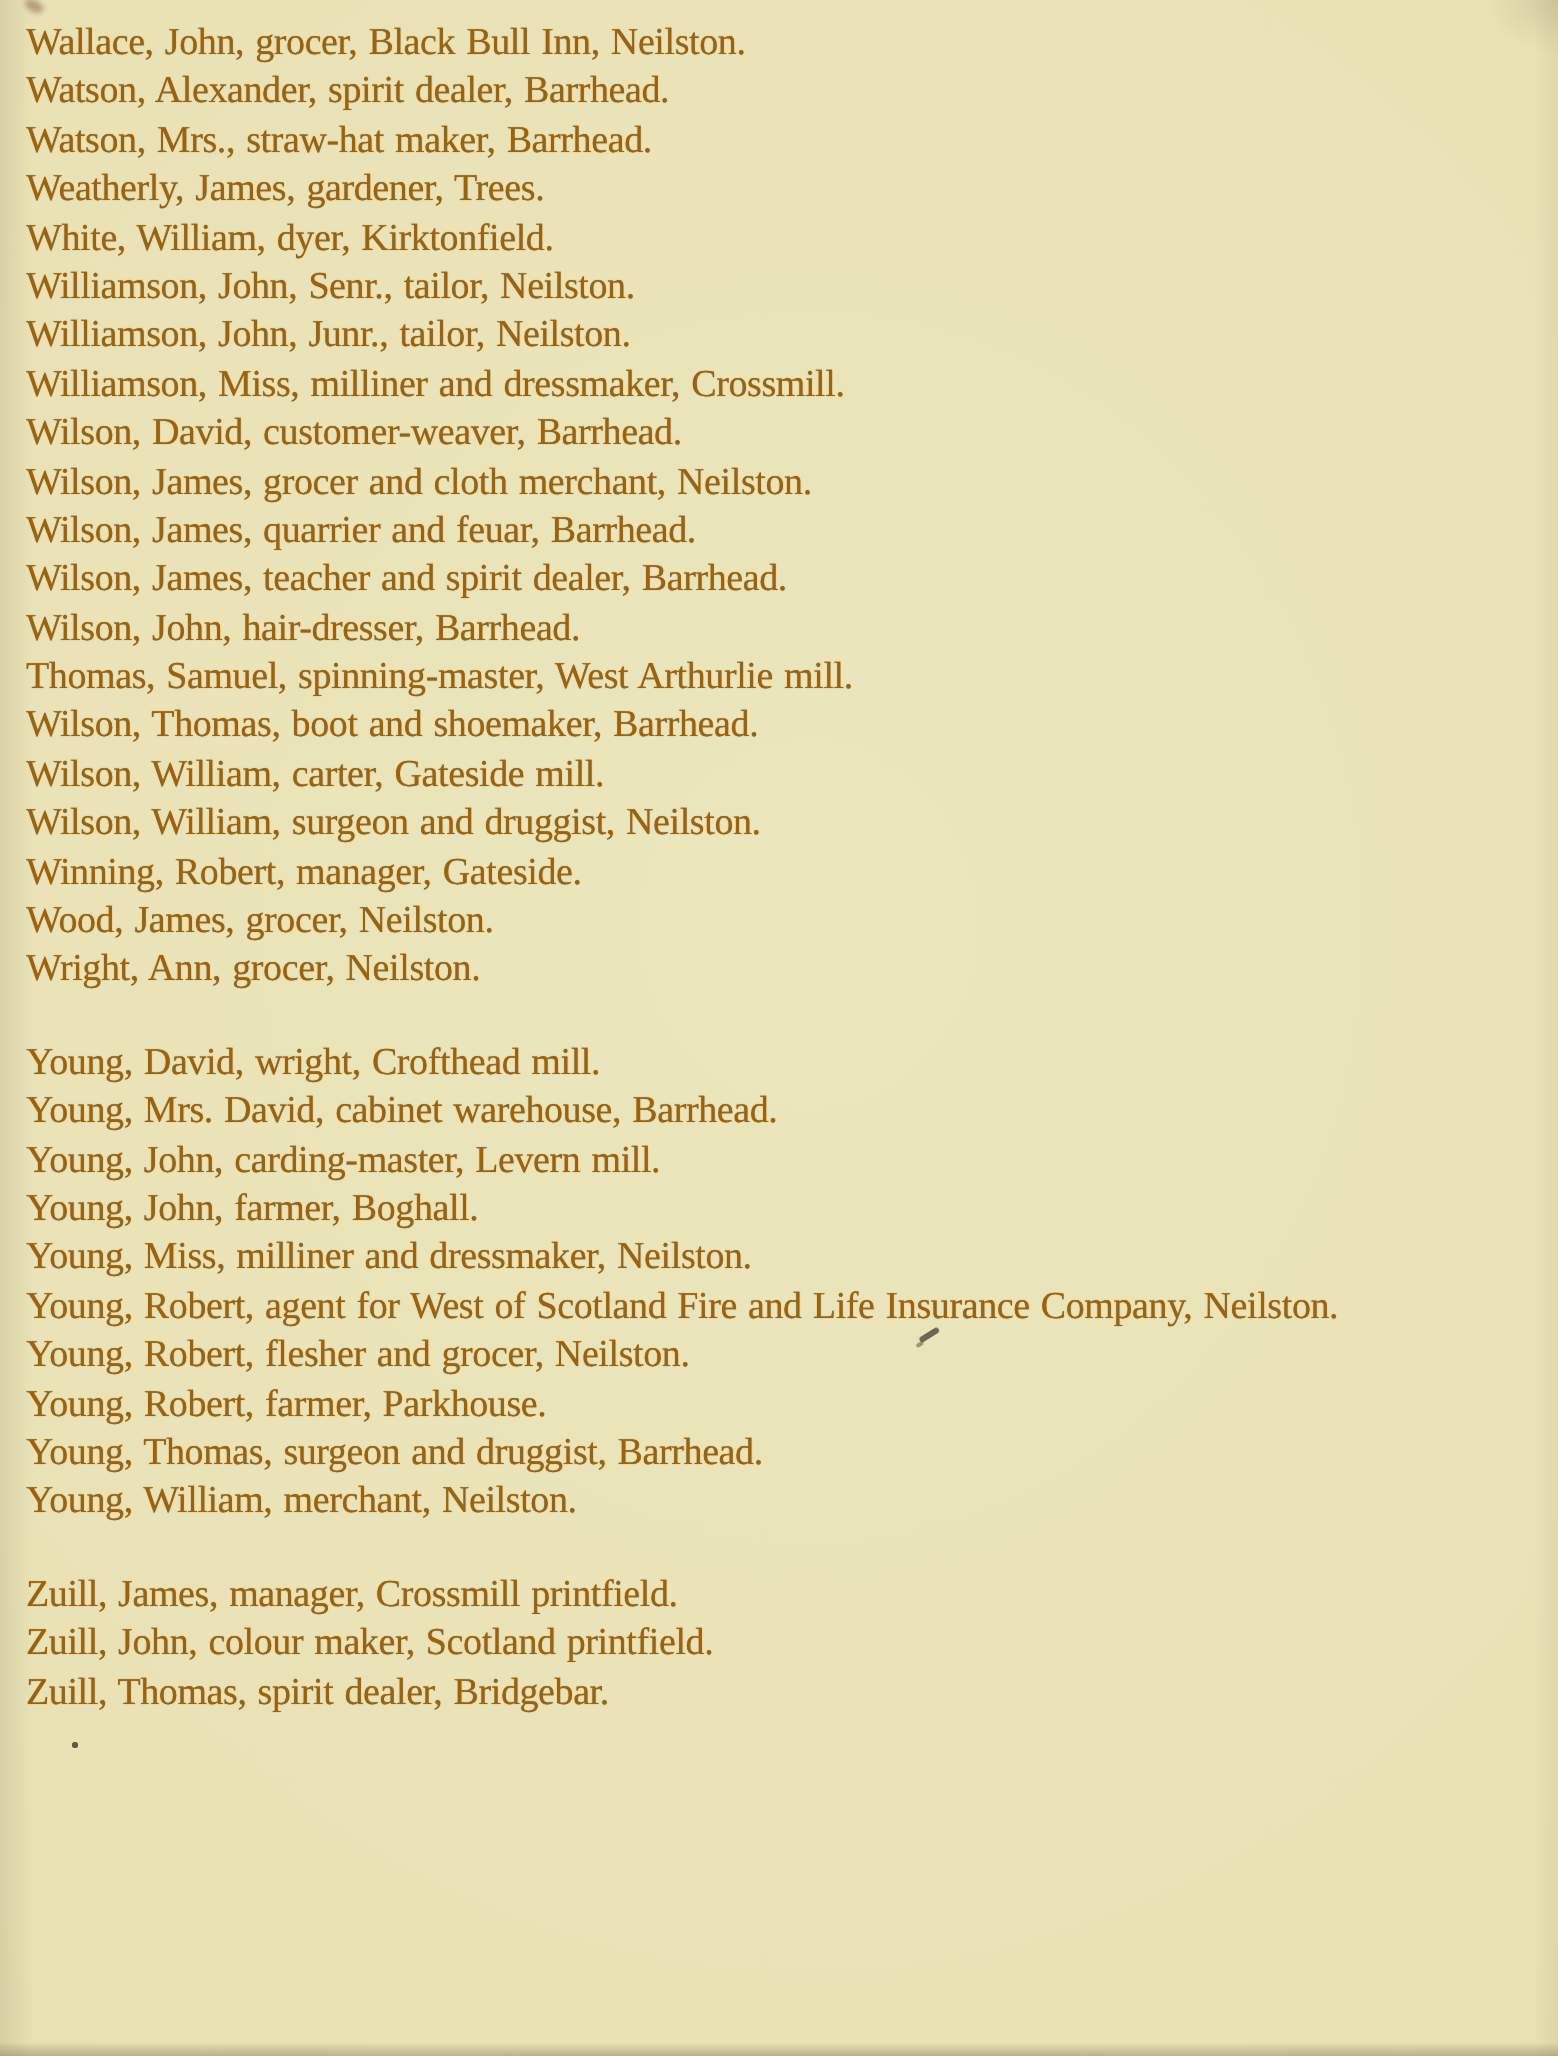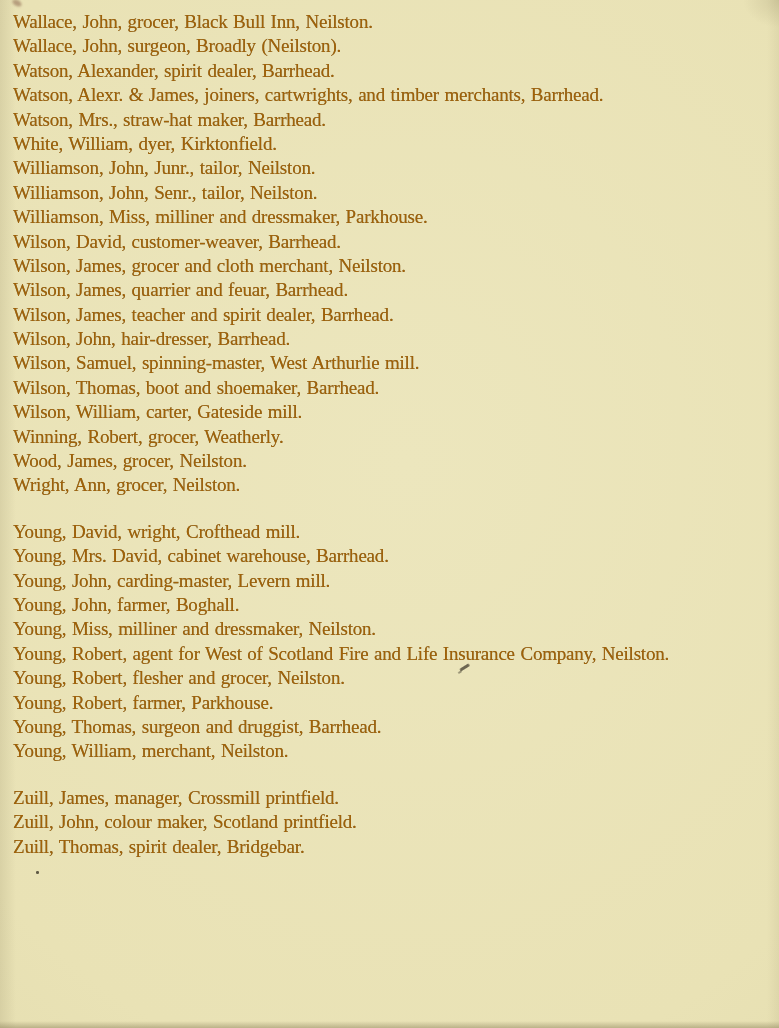--- a/index.html
+++ b/index.html
@@ -95,37 +95,37 @@
 </head>
 <body>
 
 <div class="corner-shade-top-right"></div>
 <div class="smudge-top-left"></div>
 
 <div class="page-content">
 
   <div class="section">
     <div class="entry-line">Wallace, John, grocer, Black Bull Inn, Neilston.</div>
-    <div class="entry-line">Wallace, John, surgeon, Broadly (Neilston).</div>
     <div class="entry-line">Watson, Alexander, spirit dealer, Barrhead.</div>
-    <div class="entry-line">Watson, Alexr. &amp; James, joiners, cartwrights, and timber merchants, Barrhead.</div>
     <div class="entry-line">Watson, Mrs., straw-hat maker, Barrhead.</div>
+    <div class="entry-line">Weatherly, James, gardener, Trees.</div>
     <div class="entry-line">White, William, dyer, Kirktonfield.</div>
+    <div class="entry-line">Williamson, John, Senr., tailor, Neilston.</div>
     <div class="entry-line">Williamson, John, Junr., tailor, Neilston.</div>
-    <div class="entry-line">Williamson, John, Senr., tailor, Neilston.</div>
-    <div class="entry-line">Williamson, Miss, milliner and dressmaker, Parkhouse.</div>
+    <div class="entry-line">Williamson, Miss, milliner and dressmaker, Crossmill.</div>
     <div class="entry-line">Wilson, David, customer-weaver, Barrhead.</div>
     <div class="entry-line">Wilson, James, grocer and cloth merchant, Neilston.</div>
     <div class="entry-line">Wilson, James, quarrier and feuar, Barrhead.</div>
     <div class="entry-line">Wilson, James, teacher and spirit dealer, Barrhead.</div>
     <div class="entry-line">Wilson, John, hair-dresser, Barrhead.</div>
-    <div class="entry-line">Wilson, Samuel, spinning-master, West Arthurlie mill.</div>
+    <div class="entry-line">Thomas, Samuel, spinning-master, West Arthurlie mill.</div>
     <div class="entry-line">Wilson, Thomas, boot and shoemaker, Barrhead.</div>
     <div class="entry-line">Wilson, William, carter, Gateside mill.</div>
-    <div class="entry-line">Winning, Robert, grocer, Weatherly.</div>
+    <div class="entry-line">Wilson, William, surgeon and druggist, Neilston.</div>
+    <div class="entry-line">Winning, Robert, manager, Gateside.</div>
     <div class="entry-line">Wood, James, grocer, Neilston.</div>
     <div class="entry-line">Wright, Ann, grocer, Neilston.</div>
   </div>
 
   <div class="section">
     <div class="entry-line">Young, David, wright, Crofthead mill.</div>
     <div class="entry-line">Young, Mrs. David, cabinet warehouse, Barrhead.</div>
     <div class="entry-line">Young, John, carding-master, Levern mill.</div>
     <div class="entry-line">Young, John, farmer, Boghall.</div>
     <div class="entry-line">Young, Miss, milliner and dressmaker, Neilston.</div>

